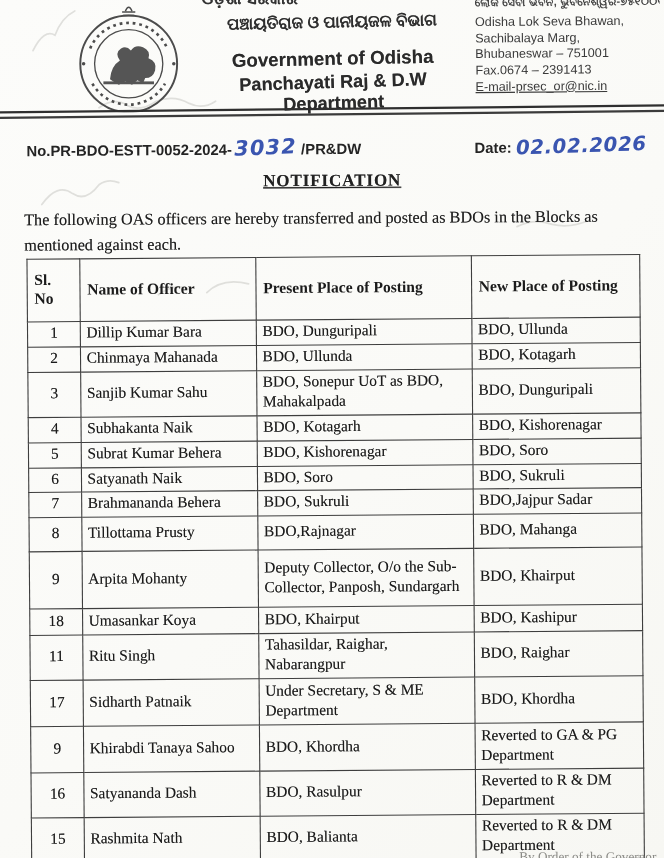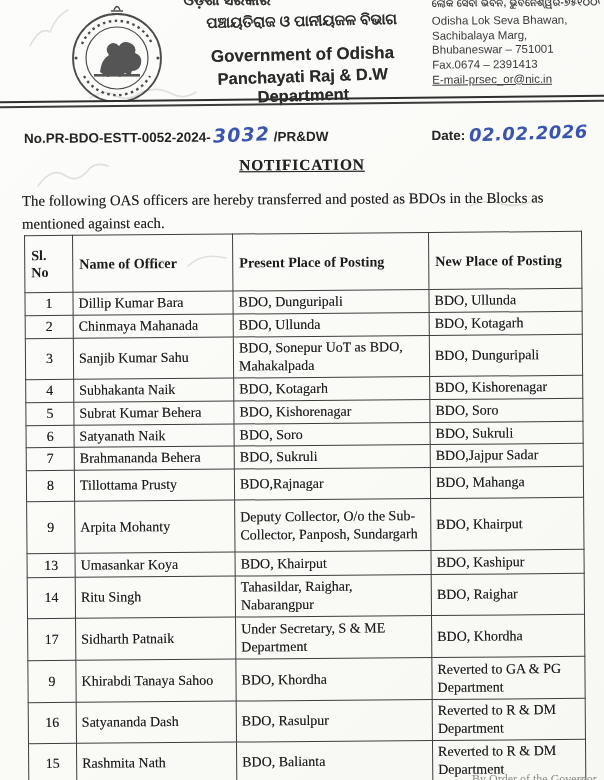--- a/index.html
+++ b/index.html
@@ -207,27 +207,27 @@
             <td class="soft">BDO,Rajnagar</td>
             <td class="soft">BDO, Mahanga</td>
           </tr>
           <tr>
             <td class="sl soft">9</td>
             <td class="soft">Arpita Mohanty</td>
             <td class="soft">Deputy Collector, O/o the Sub-Collector, Panposh, Sundargarh</td>
             <td class="soft">BDO, Khairput</td>
           </tr>
           <tr>
-            <td class="sl soft">13</td>
+            <td class="sl soft">18</td>
             <td class="soft">Umasankar Koya</td>
             <td class="soft">BDO, Khairput</td>
             <td class="soft">BDO, Kashipur</td>
           </tr>
           <tr>
-            <td class="sl soft">14</td>
+            <td class="sl soft">11</td>
             <td class="soft">Ritu Singh</td>
             <td class="soft">Tahasildar, Raighar, Nabarangpur</td>
             <td class="soft">BDO, Raighar</td>
           </tr>
           <tr>
             <td class="sl soft">17</td>
             <td class="soft">Sidharth Patnaik</td>
             <td class="soft">Under Secretary, S &amp; ME Department</td>
             <td class="soft">BDO, Khordha</td>
           </tr>

